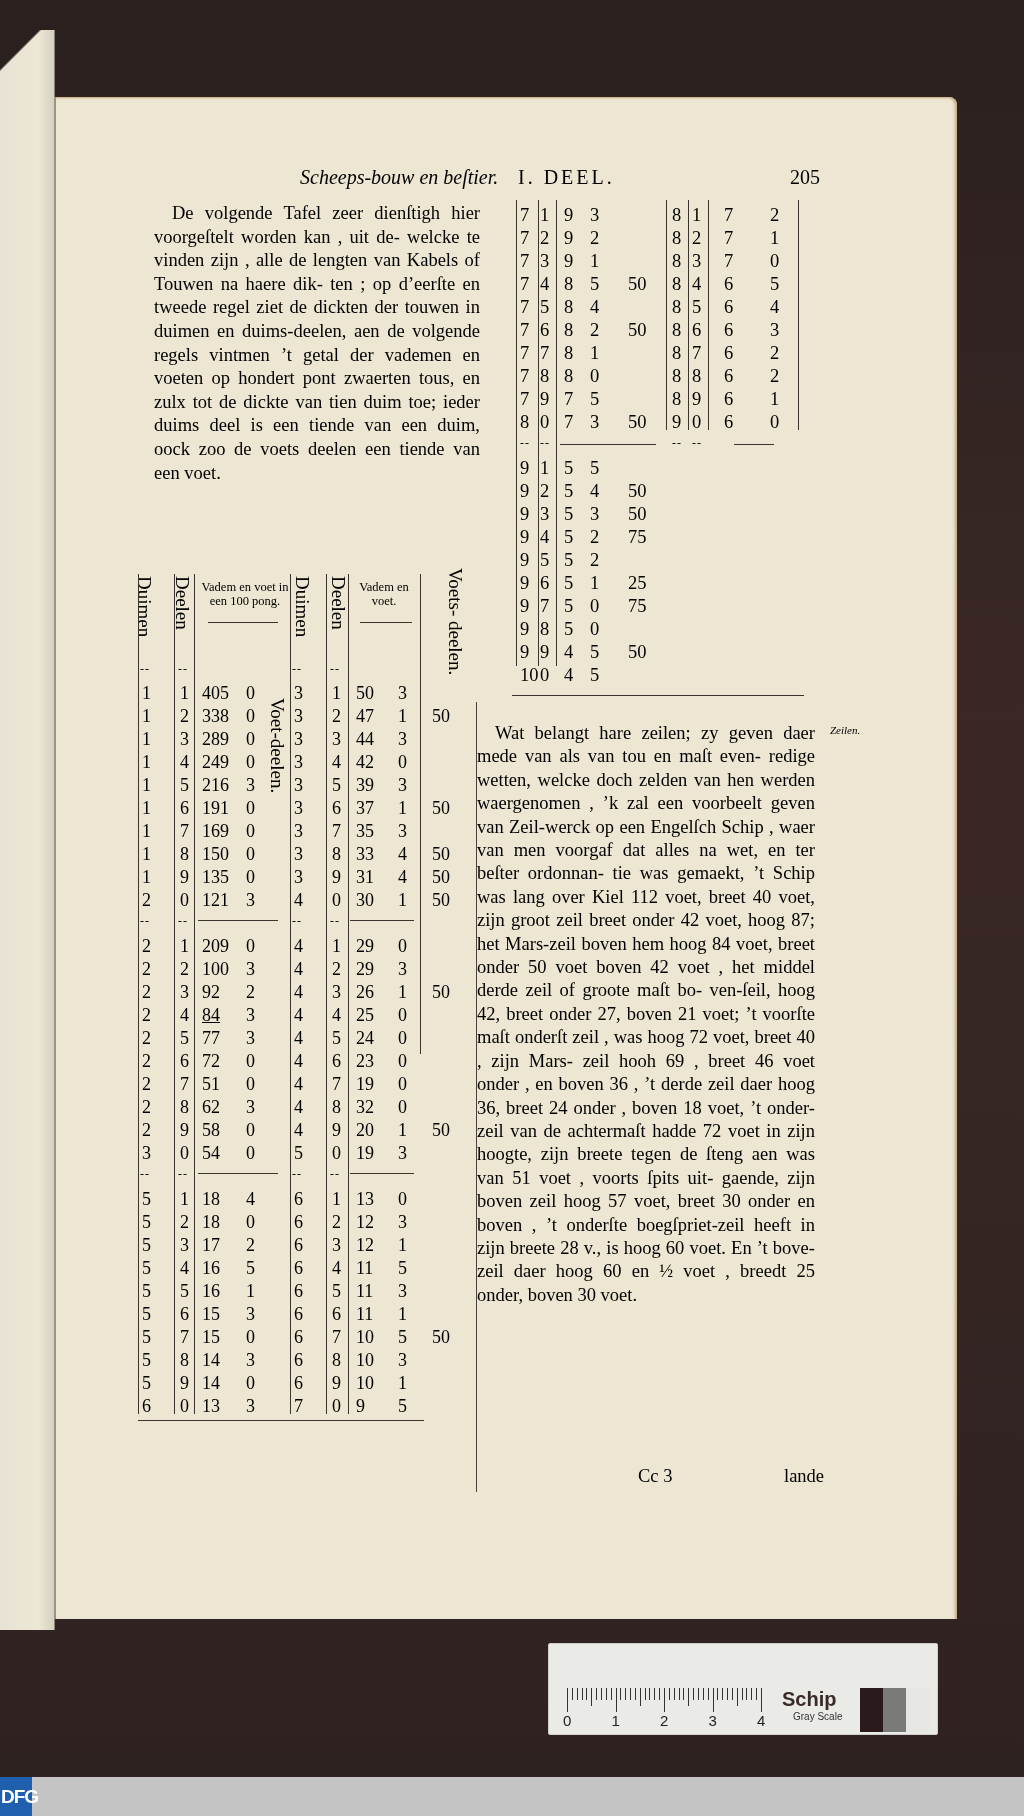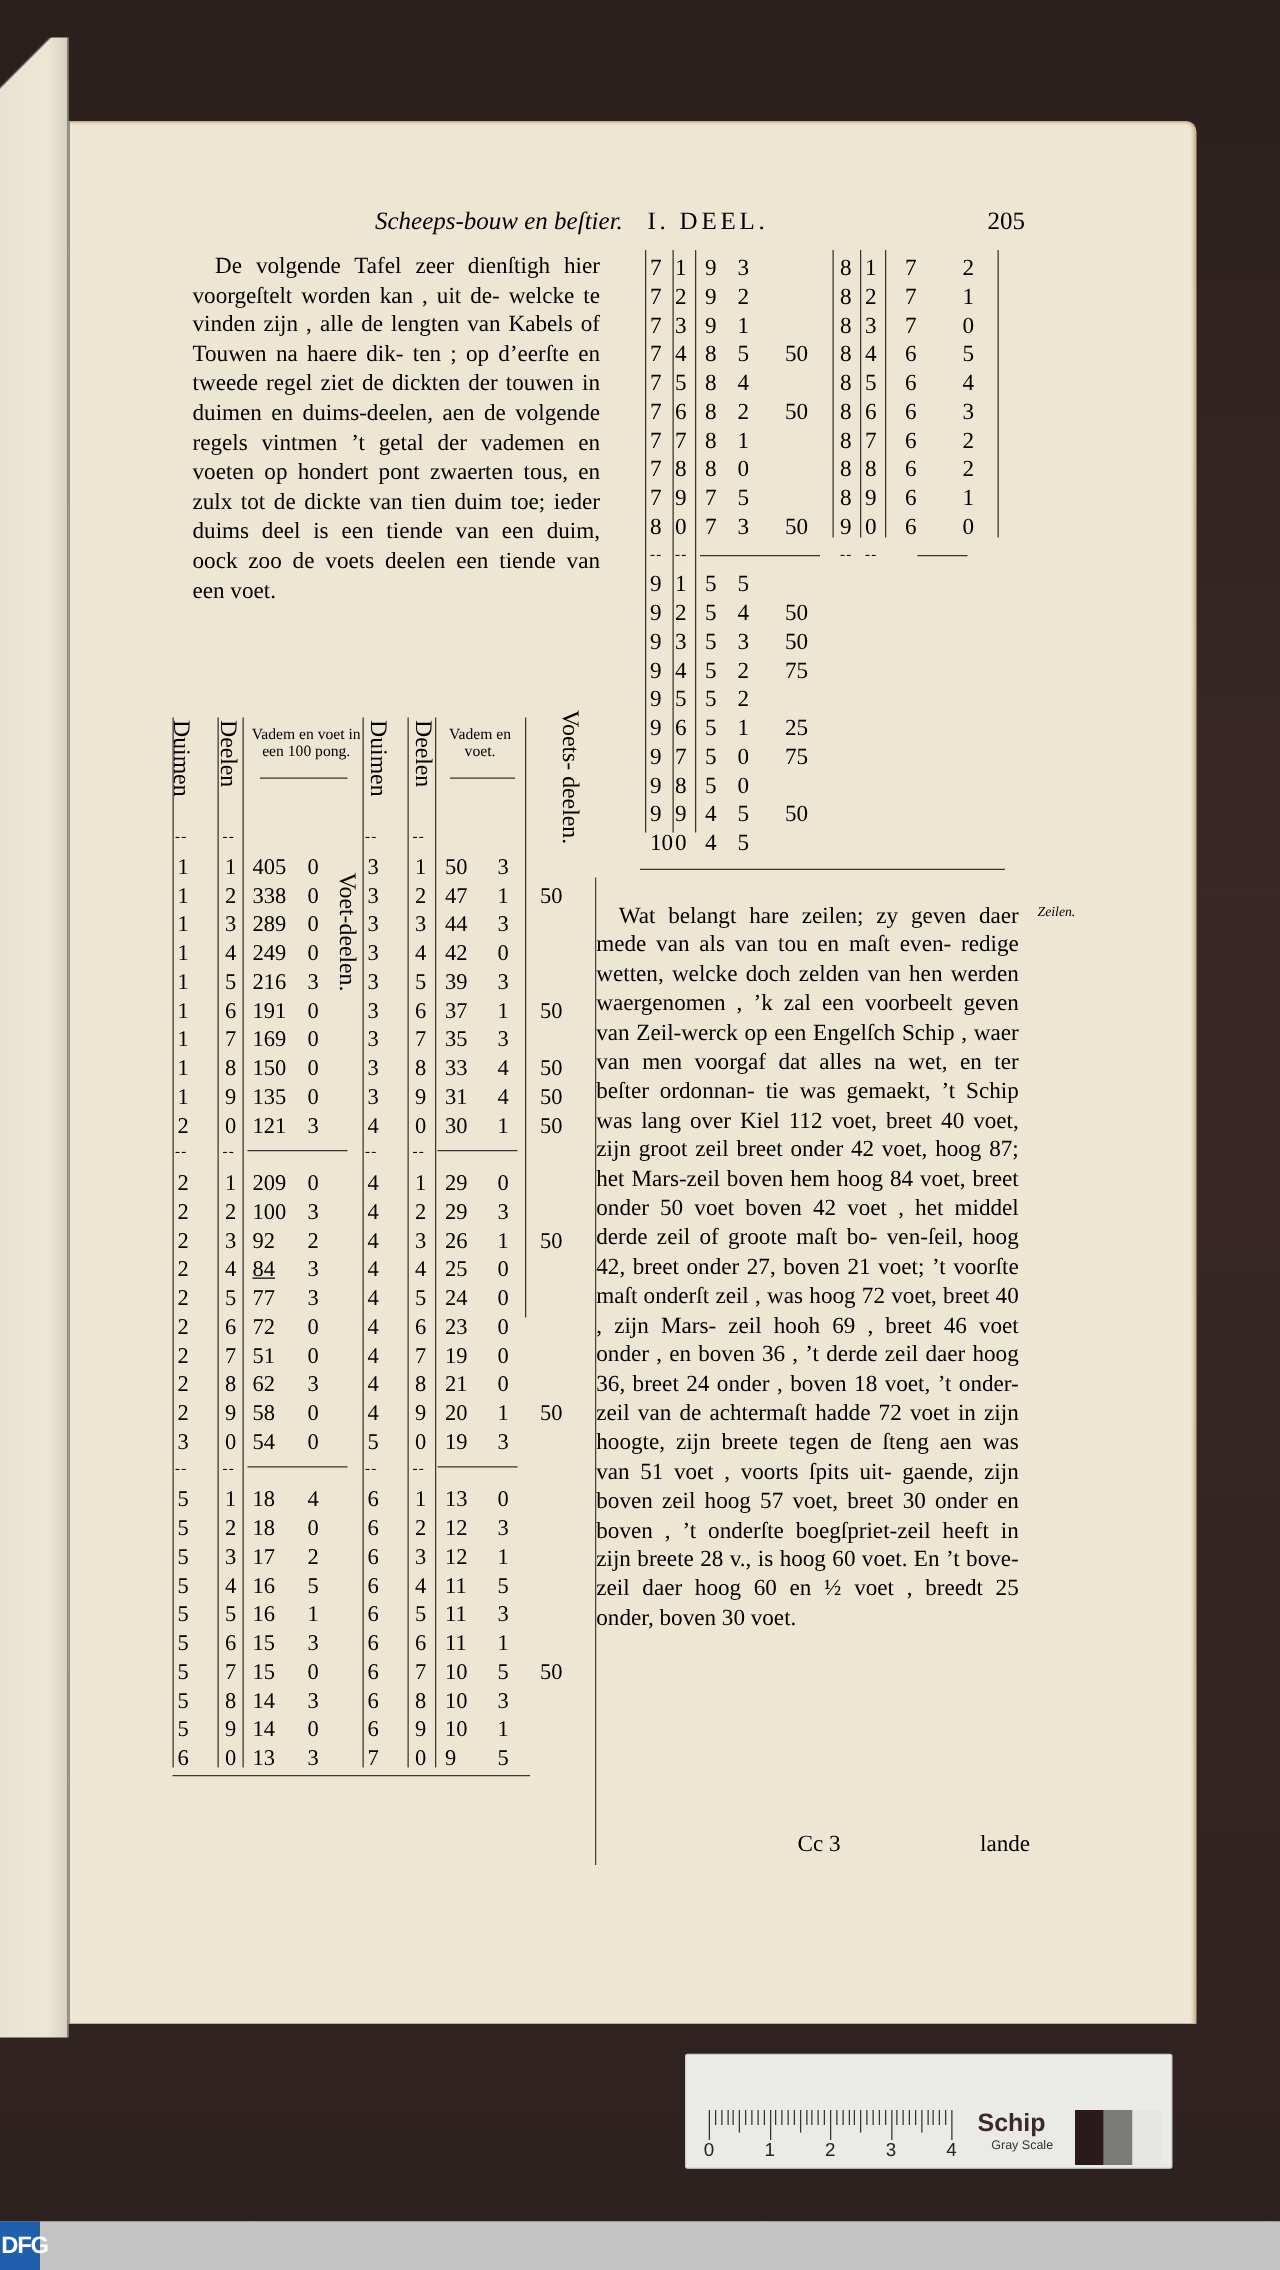--- a/index.html
+++ b/index.html
@@ -343,21 +343,21 @@
       <span style="left:260px;">0</span>
       <span style="left:294px;"></span>
     </div>
     <div class="trow" style="left:0;top:522px;width:330px;">
       <span style="left:4px;">2</span>
       <span style="left:42px;">8</span>
       <span style="left:64px;">62</span>
       <span style="left:108px;">3</span>
       <span style="left:156px;">4</span>
       <span style="left:194px;">8</span>
-      <span style="left:218px;">21</span>
+      <span style="left:218px;">32</span>
       <span style="left:260px;">0</span>
       <span style="left:294px;"></span>
     </div>
     <div class="trow" style="left:0;top:545px;width:330px;">
       <span style="left:4px;">2</span>
       <span style="left:42px;">9</span>
       <span style="left:64px;">58</span>
       <span style="left:108px;">0</span>
       <span style="left:156px;">4</span>
       <span style="left:194px;">9</span>

